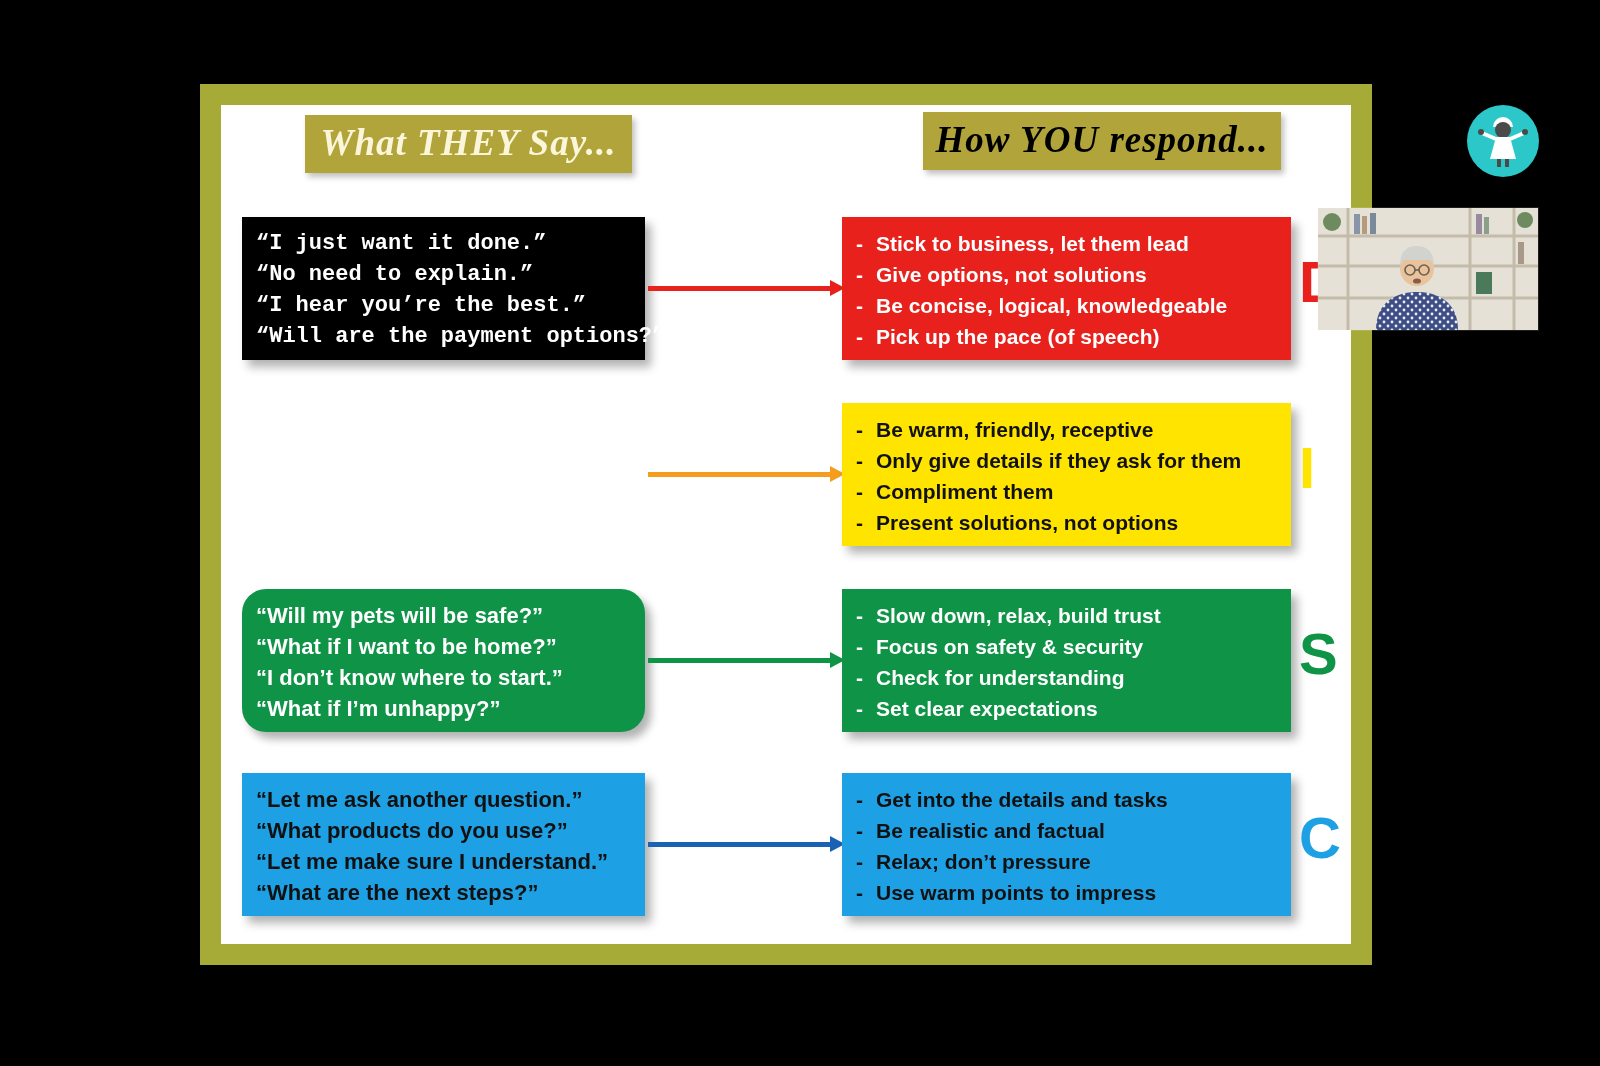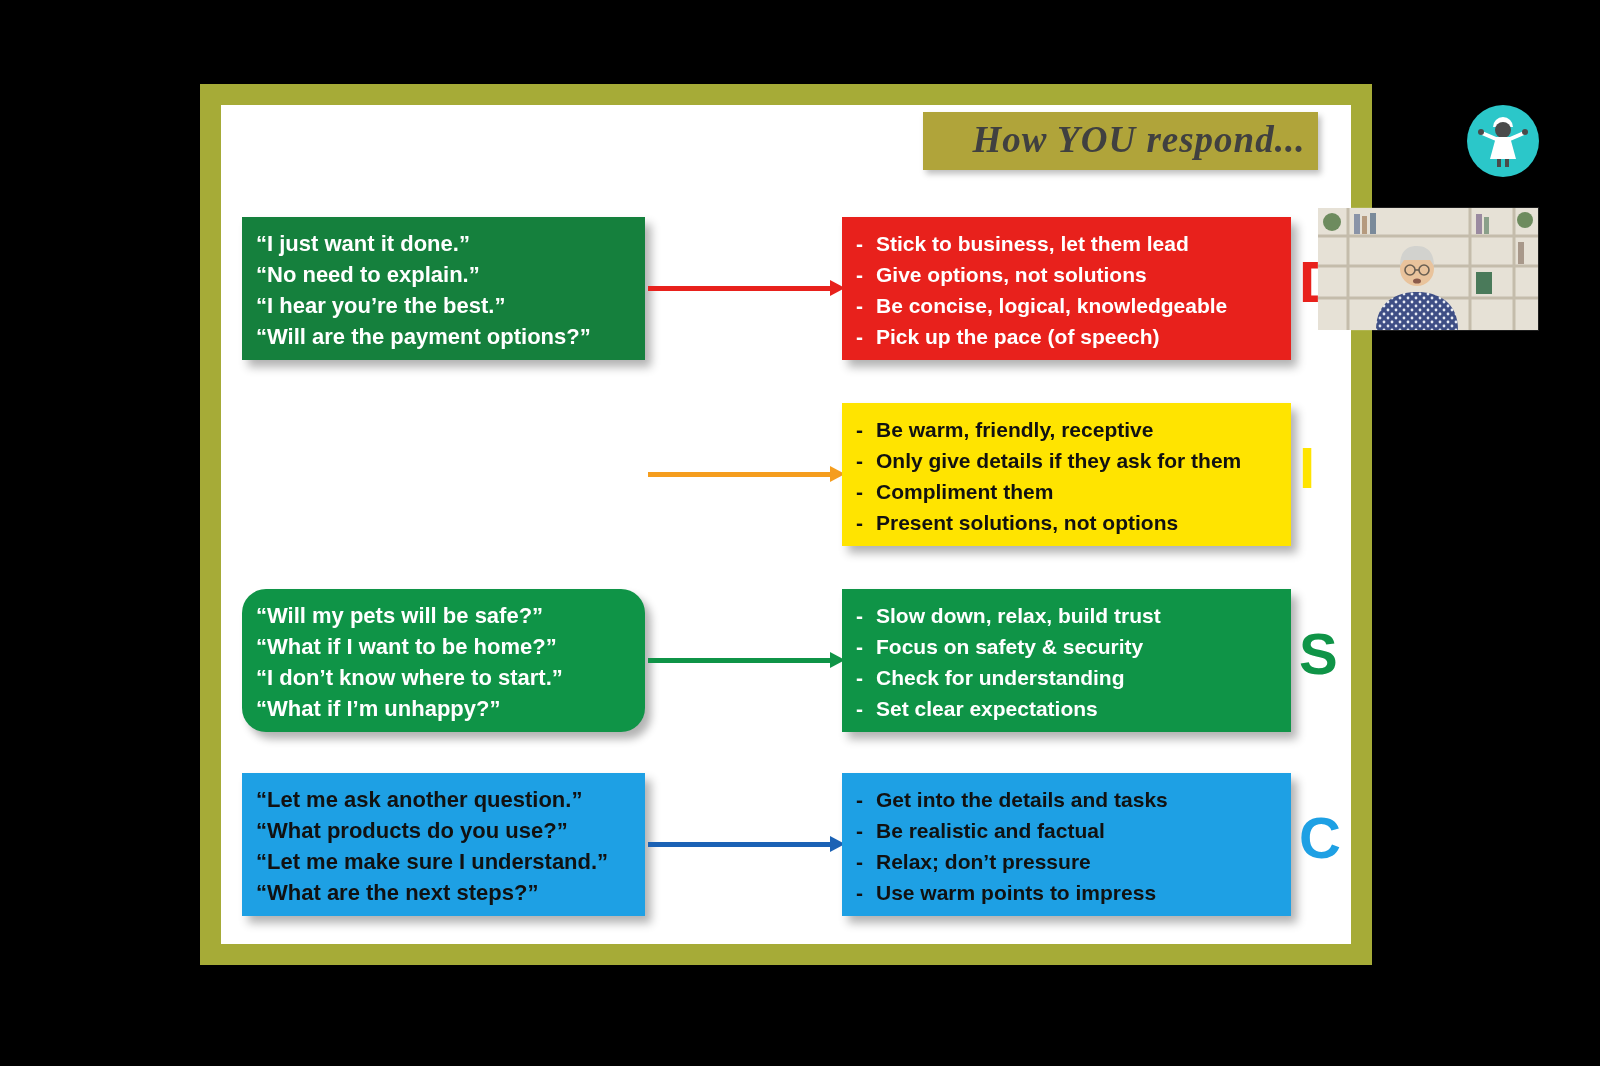--- a/index.html
+++ b/index.html
@@ -39,24 +39,25 @@
           box-shadow:0 0 0 1px rgba(255,255,255,.12);}
   .webcam svg{display:block;}
   .logo{position:absolute;left:1466px;top:104px;width:74px;height:74px;}
   .logo svg{display:block;}
 </style>
 </head>
 <body style="background-color: rgb(0, 0, 0);">
 
 <div class="slide" style="border-color: rgb(166, 171, 55); background-color: rgb(255, 255, 255);">
 
-  <div class="hdr hdr-right" style="background-color: rgb(176, 164, 58); color: #404040; padding-left: 37px;">How YOU respond...</div>
+  <div class="hdr hdr-left" style="background-color: rgb(176, 164, 58); color: rgb(251, 246, 218);">What THEY Say...</div>
+  <div class="hdr hdr-right" style="background-color: rgb(176, 164, 58); color: #000000;">How YOU respond...</div>
 
   <div class="row row-d">
-    <div class="box box-left" style="background-color: #15803d; color: rgb(255, 255, 255);">
+    <div class="box box-left" style="background-color: #000000; color: rgb(255, 255, 255); font-family: Liberation Mono, monospace;">
       <div class="qline">“I just want it done.”</div>
       <div class="qline">“No need to explain.”</div>
       <div class="qline">“I hear you’re the best.”</div>
       <div class="qline">“Will are the payment options?”</div>
     </div>
     <div class="arrow">
       <div class="shaft" style="background-color: rgb(232, 33, 28);"></div>
       <div class="head" style="border-left-color: rgb(232, 33, 28);"></div>
     </div>
     <div class="box box-right" style="background-color: rgb(232, 33, 28); color: rgb(255, 255, 255);">

